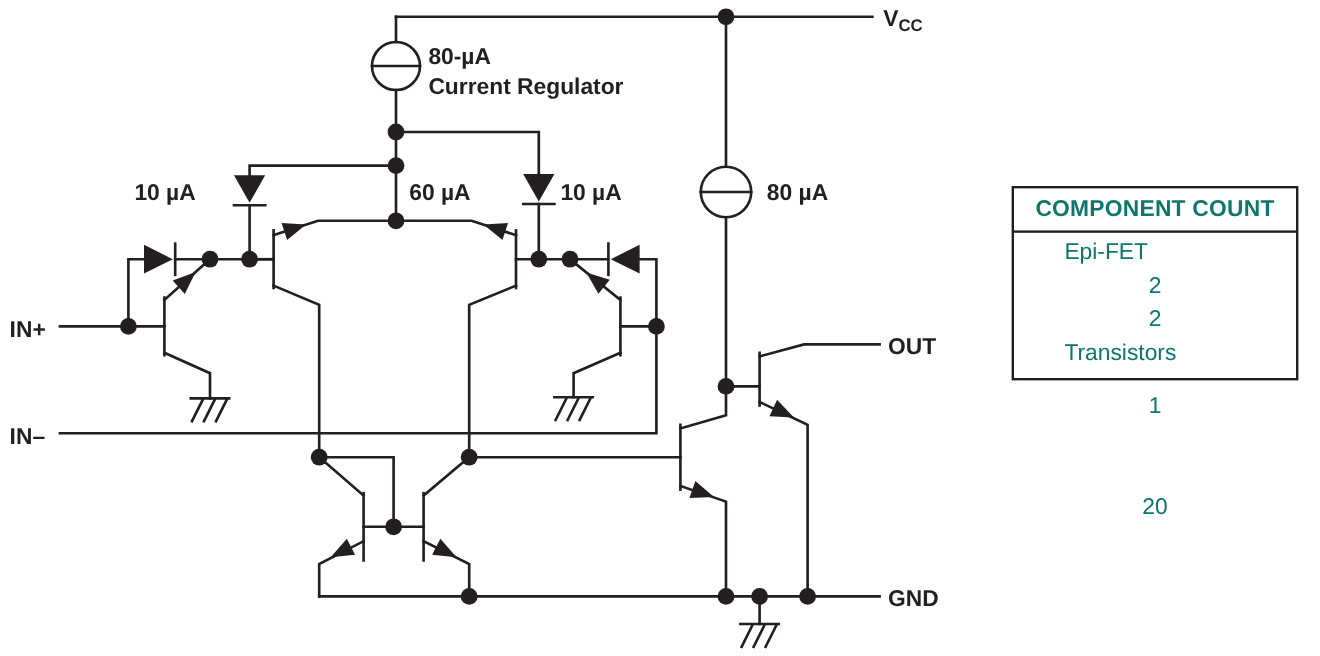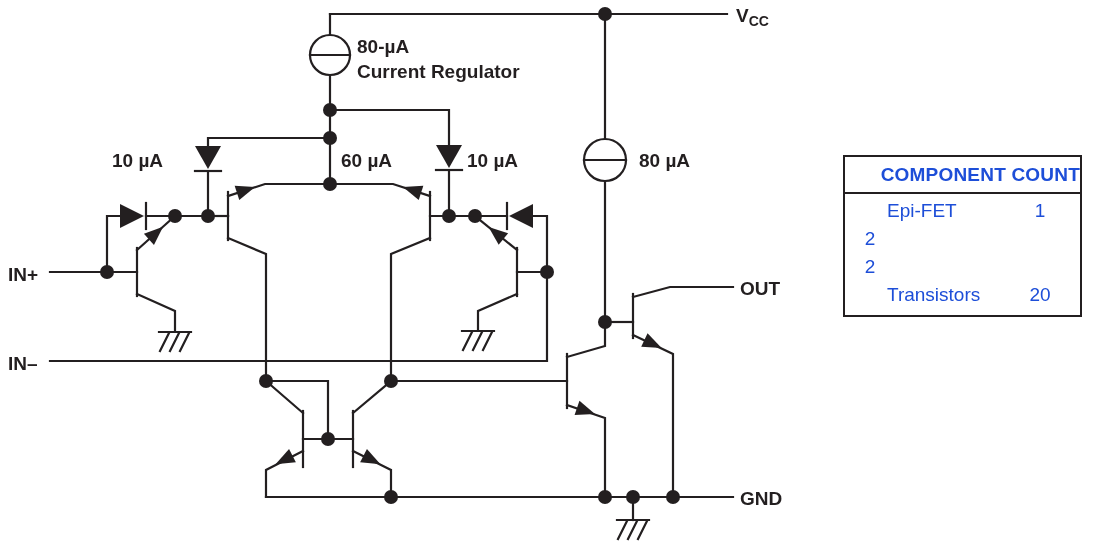--- a/index.html
+++ b/index.html
@@ -1,35 +1,35 @@
 <!DOCTYPE html>
 <html><head>
 <meta charset="utf-8">
 <style>
   html,body{margin:0;padding:0;background:#fff;}
   #stage{
     position:relative;width:1100px;height:547px;background:#FFFFFF;
-    font-family:"Liberation Sans",sans-serif;color:#1d4ed8;overflow:hidden;
+    font-family:"Liberation Sans",sans-serif;color:#0f766e;overflow:hidden;
   }
   svg{position:absolute;left:0;top:0;}
   .wire{stroke:#231F20;stroke-width:2.2;fill:none;stroke-linecap:square;stroke-linejoin:miter;}
   .sym{stroke:#231F20;stroke-width:2.2;fill:none;}
   .ink{fill:#231F20;stroke:none;}
   .lbl{fill:#231F20;font-weight:bold;font-size:19px;font-family:"Liberation Sans",sans-serif;}
   .lbl-sub{font-size:14px;}
   #cc-table{
     position:absolute;left:843px;top:155px;width:239px;height:162px;
     border:2.5px solid #231F20;background:#FFFFFF;box-sizing:border-box;
   }
   #cc-table .hdr{
-    height:35px;line-height:35px;text-align:right;font-weight:bold;font-size:19px;
+    height:35px;line-height:35px;text-align:center;font-weight:bold;font-size:19px;
     letter-spacing:0.2px;border-bottom:2.5px solid #231F20;
   }
   #cc-table .rows{padding-top:3px;}
-  #cc-table .row{height:28px;line-height:28px;font-size:19px;display:flex;}
+  #cc-table .row{height:28px;line-height:28px;font-size:19px;display:flex;flex-direction:column;}
   #cc-table .nm{margin-left:42px;flex:0 0 128px;}
   #cc-table .ct{flex:0 0 50px;text-align:center;}
 </style>
 </head>
 <body>
 
 <div id="stage">
 
   <svg width="1100" height="547" viewBox="0 0 1100 547">
 

